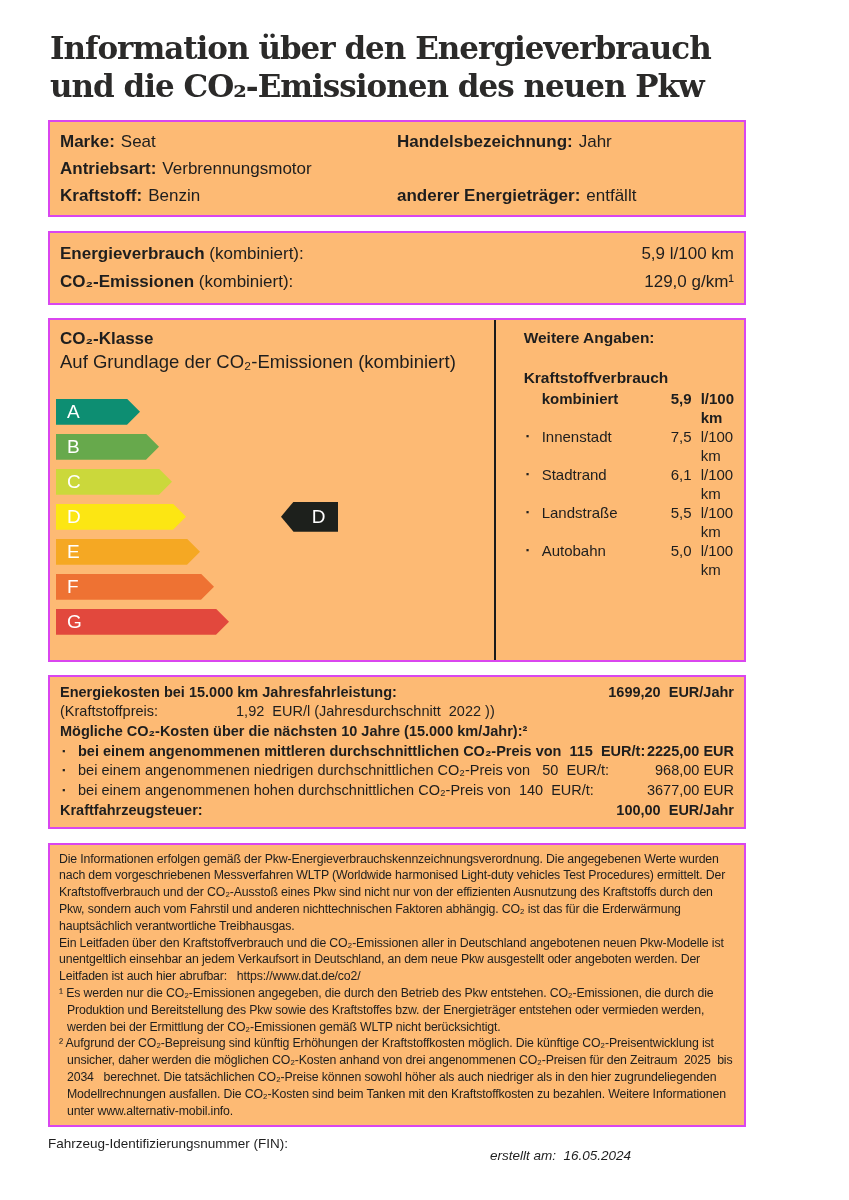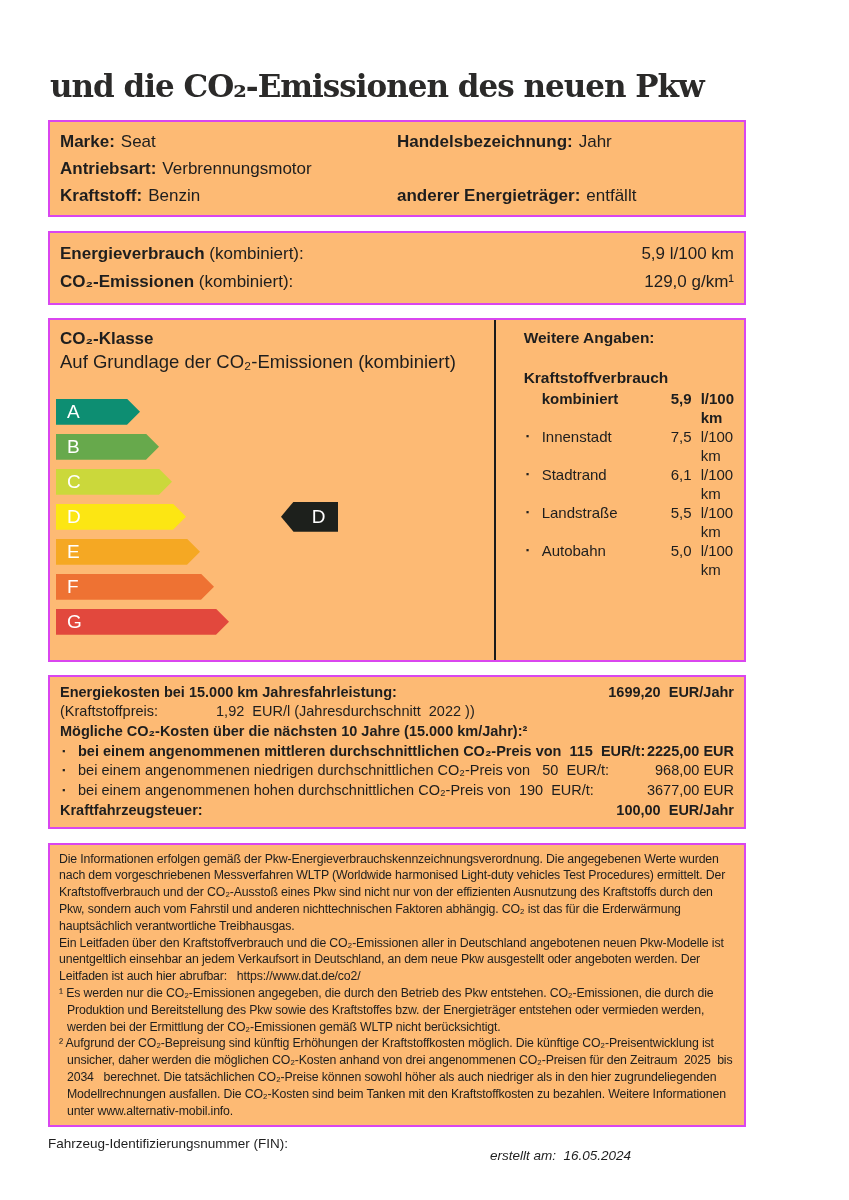--- a/index.html
+++ b/index.html
@@ -50,39 +50,39 @@
   .fuel-heading{font-size:15.5px;font-weight:700;margin-top:22px;}
   .detail-grid{display:grid;grid-template-columns:18px 112px 38px auto;font-size:15px;line-height:19px;margin-top:2px;}
   .detail-grid .dval{text-align:right;}
   .detail-grid .dunit{padding-left:9px;}
   .detail-grid .dbullet{font-size:9px;line-height:19px;padding-left:2px;}
   
   .costs-box{min-height:144px;padding:6px 10px;margin-bottom:14px;font-size:14.5px;line-height:19.7px;}
   .cost-row{display:flex;justify-content:space-between;}
   .cost-row .cval{white-space:pre-wrap;text-align:right;}
   .fuelprice-row{display:flex;gap:32px;}
-  .fuelprice-row .fval{margin-left:26px;white-space:pre-wrap;}
+  .fuelprice-row .fval{margin-left:46px;white-space:pre-wrap;}
   .cost-bullet-row{display:flex;}
   .cost-bullet-row .cbullet{width:16px;font-size:9px;flex:none;padding-left:2px;}
   .cost-bullet-row .ctext{white-space:pre-wrap;}
   .cost-bullet-row .cval{margin-left:auto;white-space:pre-wrap;text-align:right;}
   
   .legal-box{min-height:268px;padding:6px 8px 6px 9px;font-size:12.3px;line-height:16.8px;letter-spacing:-0.15px;}
   .legal-box p{margin:0;white-space:pre-wrap;}
   .legal-box p.footnote{padding-left:8px;text-indent:-8px;}
   
   .doc-footer{position:relative;margin-top:9px;font-size:13.5px;height:20px;}
   .doc-footer .created{position:absolute;left:442px;top:12px;white-space:pre-wrap;font-style:italic;}
 </style>
 </head>
 <body>
 
 <div class="page">
 
-  <h1 class="doc-title"><br><span>und die CO₂-Emissionen des neuen Pkw</span></h1>
+  <h1 class="doc-title"><span>Information über den Energieverbrauch</span><br><span>und die CO₂-Emissionen des neuen Pkw</span></h1>
 
   <div class="box info-box">
     <div class="info-grid">
       <div><b>Marke:</b><span>Seat</span></div>
       <div><b>Handelsbezeichnung:</b><span>Jahr</span></div>
       <div><b>Antriebsart:</b><span>Verbrennungsmotor</span></div>
       <div></div>
       <div><b>Kraftstoff:</b><span>Benzin</span></div>
       <div><b>anderer Energieträger:</b><span>entfällt</span></div>
     </div>
@@ -187,21 +187,21 @@
         <span class="ctext">bei einem angenommenen mittleren durchschnittlichen CO₂-Preis von  115  EUR/t:</span>
         <span class="cval">2225,00 EUR</span>
       </div>
     <div class="cost-bullet-row">
         <span class="cbullet">▪</span>
         <span class="ctext">bei einem angenommenen niedrigen durchschnittlichen CO₂-Preis von   50  EUR/t:</span>
         <span class="cval">968,00 EUR</span>
       </div>
     <div class="cost-bullet-row">
         <span class="cbullet">▪</span>
-        <span class="ctext">bei einem angenommenen hohen durchschnittlichen CO₂-Preis von  190  EUR/t:</span>
+        <span class="ctext">bei einem angenommenen hohen durchschnittlichen CO₂-Preis von  140  EUR/t:</span>
         <span class="cval">3677,00 EUR</span>
       </div>
     <div class="cost-row">
         <b>Kraftfahrzeugsteuer:</b>
         <b class="cval">100,00  EUR/Jahr</b>
       </div>
   </div>
 
   <div class="box legal-box">
     <p>Die Informationen erfolgen gemäß der Pkw-Energieverbrauchskennzeichnungsverordnung. Die angegebenen Werte wurden nach dem vorgeschriebenen Messverfahren WLTP (Worldwide harmonised Light-duty vehicles Test Procedures) ermittelt. Der Kraftstoffverbrauch und der CO₂-Ausstoß eines Pkw sind nicht nur von der effizienten Ausnutzung des Kraftstoffs durch den Pkw, sondern auch vom Fahrstil und anderen nichttechnischen Faktoren abhängig. CO₂ ist das für die Erderwärmung hauptsächlich verantwortliche Treibhausgas.</p>

